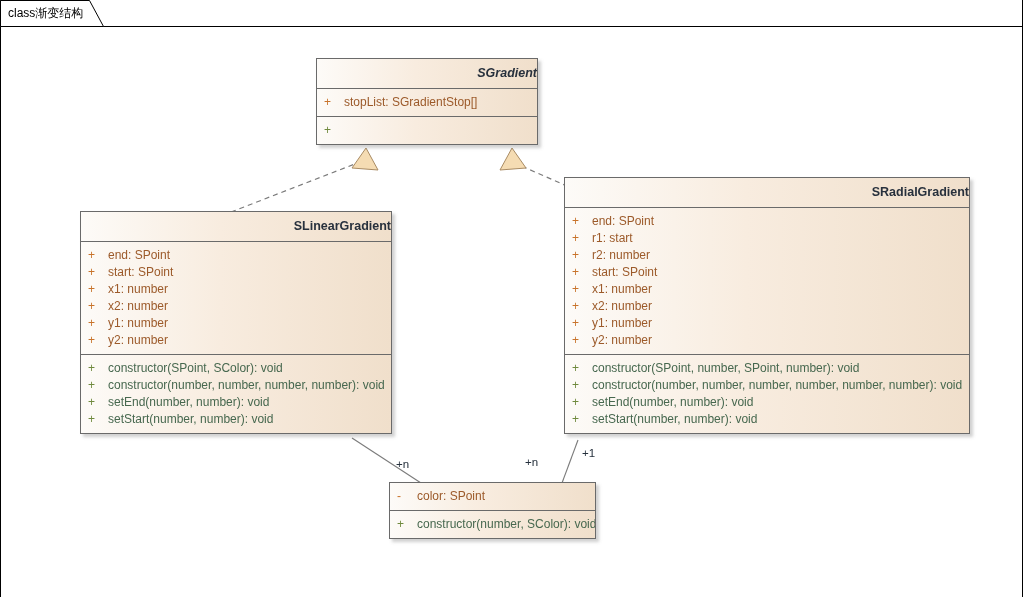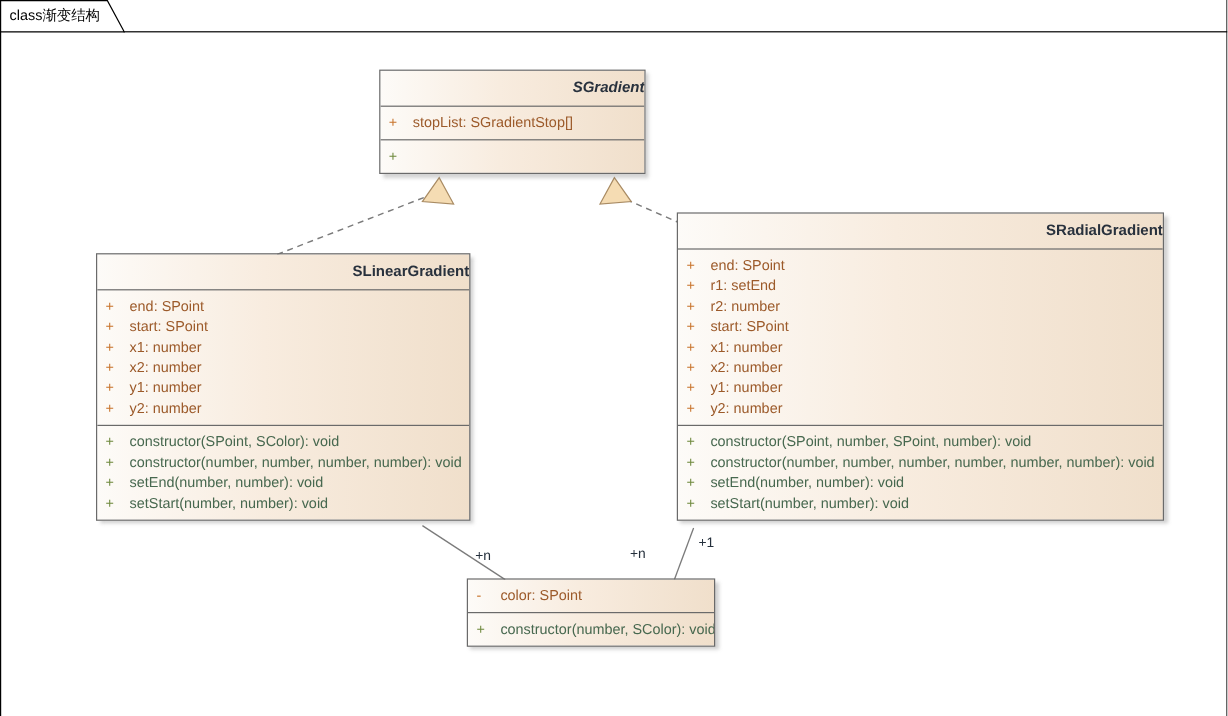--- a/index.html
+++ b/index.html
@@ -230,21 +230,21 @@
 
   <div class="uml-class" id="cls-sradial" style="left:564px; top:177px; width:406px;">
     <div class="cls-title">SRadialGradient</div>
     <div class="cls-section attrs">
         <div class="member">
           <span class="vis">+</span>
           <span class="txt">end: SPoint</span>
         </div>
         <div class="member">
           <span class="vis">+</span>
-          <span class="txt">r1: setEnd</span>
+          <span class="txt">r1: start</span>
         </div>
         <div class="member">
           <span class="vis">+</span>
           <span class="txt">r2: number</span>
         </div>
         <div class="member">
           <span class="vis">+</span>
           <span class="txt">start: SPoint</span>
         </div>
         <div class="member">

